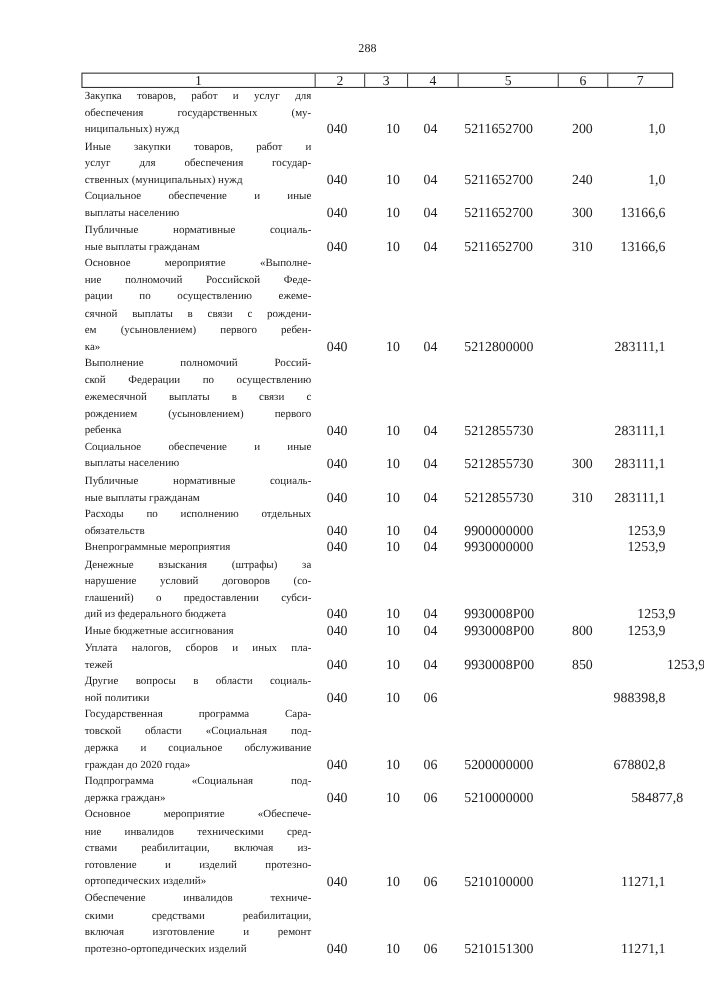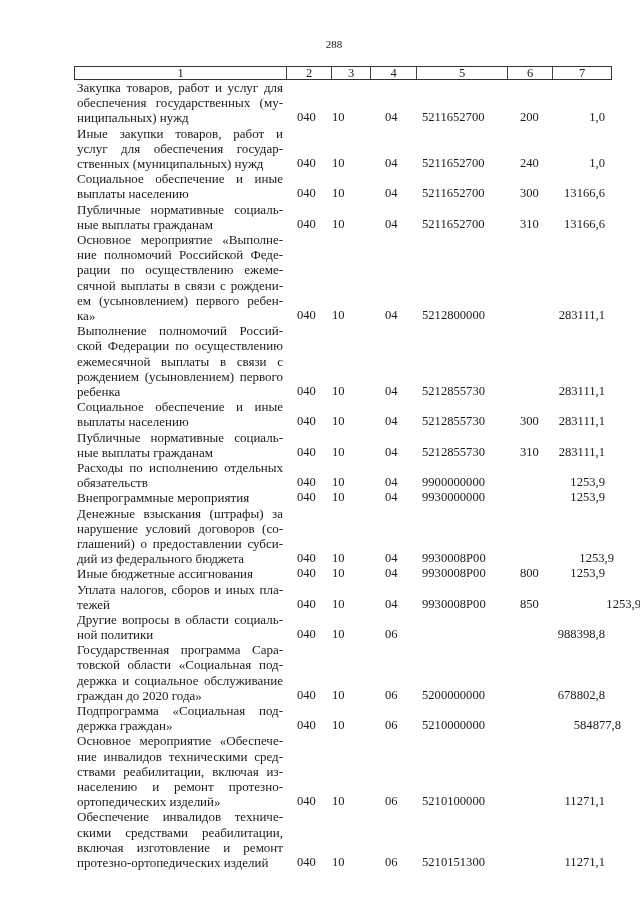--- a/index.html
+++ b/index.html
@@ -6,27 +6,27 @@
   body { width:640px; height:905px; position:relative; overflow:hidden;
          font-family:"Liberation Serif", serif; color:#1a1a1a; }
   .page-num { position:absolute; top:38px; left:0; width:640px; text-align:center;
               font-size:11px; padding-left:28px; box-sizing:border-box; }
   .hdr { position:absolute; top:66px; left:74px; height:14px; display:flex;
          border:1px solid #333; box-sizing:border-box; }
   .hdr div { border-right:1px solid #444; text-align:center; font-size:12.5px; line-height:13px; box-sizing:border-box; }
   .hdr div:last-child { border-right:none; }
   .rows { position:absolute; top:80px; left:0; width:640px; }
   .row { position:relative; width:640px; }
-  .c1 { position:absolute; left:77px; width:206px; font-size:13px; line-height:15.2px;
+  .c1 { position:absolute; left:77px; width:206px; font-size:10px; line-height:15.2px;
         text-align:justify; hyphens:manual; }
   .c1 span.ln { display:block; text-align:justify; text-align-last:justify; white-space:nowrap; }
   .c1 span.ln.last { text-align-last:left;font-family:Liberation Serif, serif; }
   .cell { position:absolute; bottom:0; font-size:12.6px; line-height:15.2px; white-space:nowrap; }
   .c2 { left:297px; }
-  .c3 { left:332px; }
+  .c3 { left:351px; }
   .c4 { left:385px; }
   .c5 { left:422px; }
   .c6 { left:489px;margin-left:31px; }
   .c7 { right:35px; text-align:right; }
 </style>
 </head>
 <body>
 
 <div class="page-num">288</div>
 
@@ -242,21 +242,21 @@
       <div class="cell c4">06</div>
       <div class="cell c5">5210000000</div>
       <div class="cell c6"></div>
       <div class="cell c7">584877,8</div>
     </div>
     <div class="row" style="height: 76px;">
       <div class="c1">
         <span class="ln">Основное мероприятие «Обеспече-</span>
         <span class="ln">ние инвалидов техническими сред-</span>
         <span class="ln">ствами реабилитации, включая из-</span>
-        <span class="ln">населению и ремонт протезно-</span>
+        <span class="ln">готовление и изделий протезно-</span>
         <span class="ln last">ортопедических изделий»</span>
       </div>
       <div class="cell c2">040</div>
       <div class="cell c3">10</div>
       <div class="cell c4">06</div>
       <div class="cell c5">5210100000</div>
       <div class="cell c6"></div>
       <div class="cell c7">11271,1</div>
     </div>
     <div class="row" style="height: 60.8px;">

